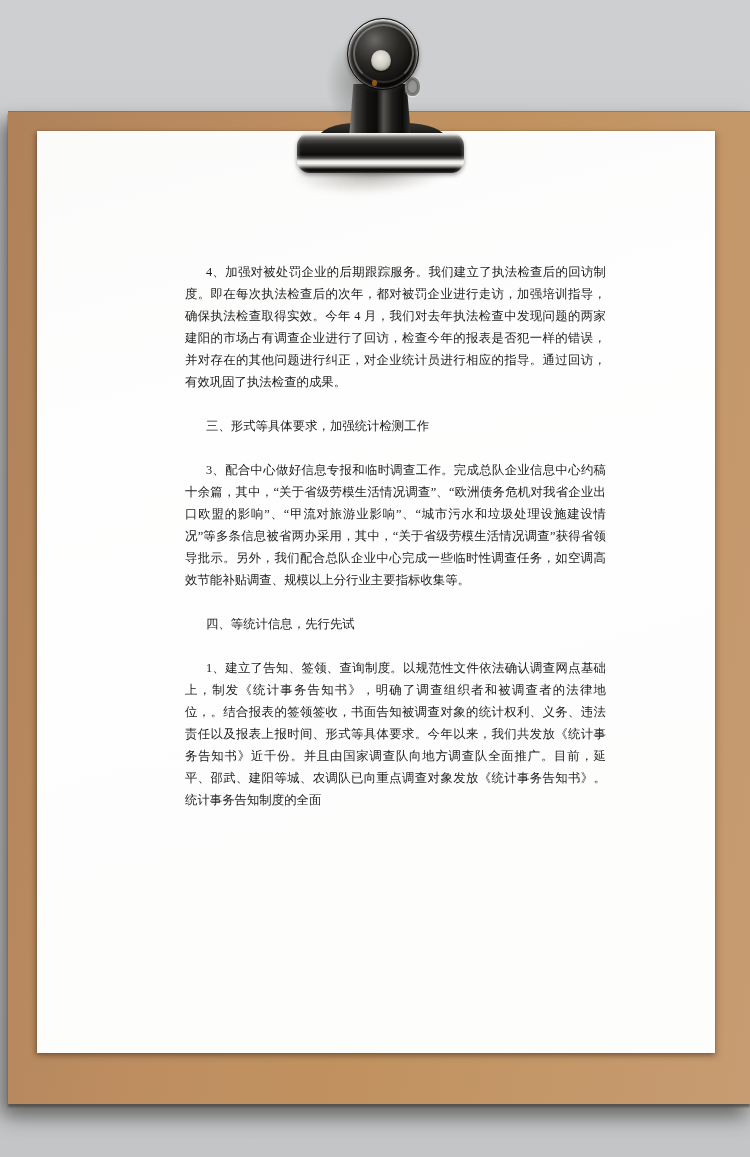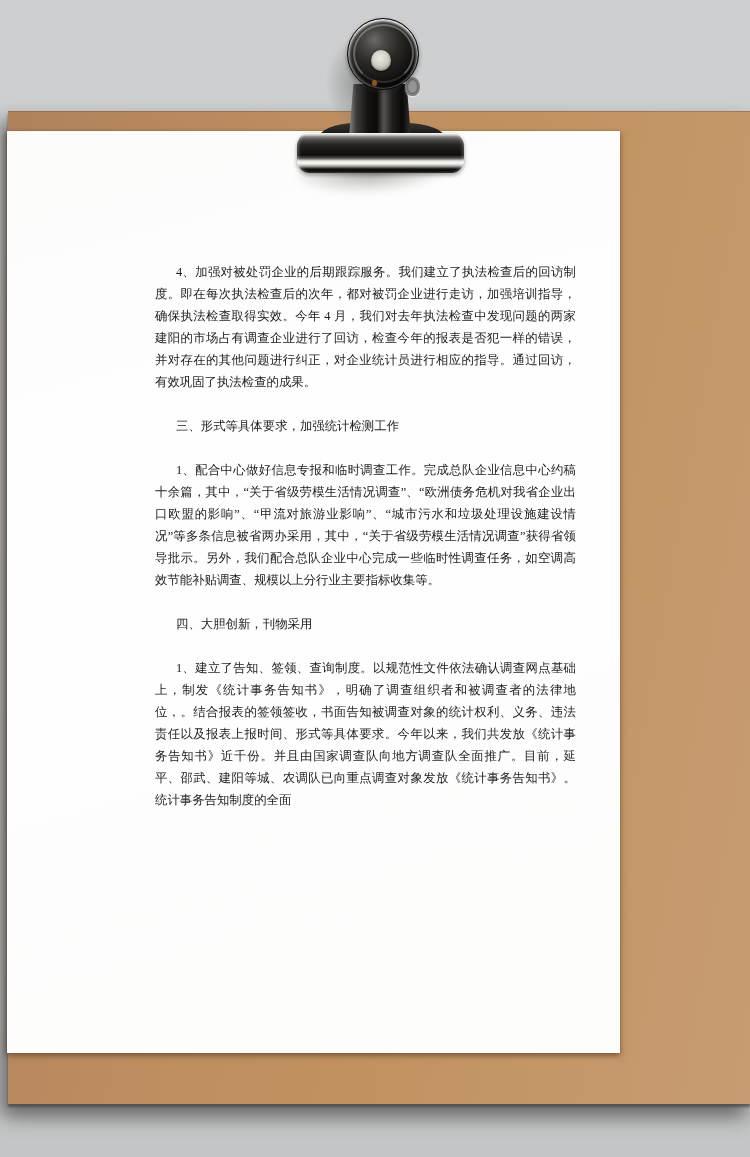--- a/index.html
+++ b/index.html
@@ -25,22 +25,22 @@
       -9px 10px 16px rgba(74, 72, 69, 0.55),
        0 14px 18px rgba(74, 72, 69, 0.40),
        0  3px  2px rgba(48, 44, 39, 0.60);
     border-top: 1px solid rgba(90, 62, 35, 0.35);
     z-index: 1;
   }
 
   
   .paper {
     position: absolute;
-    left: 7px; top: 131px;
-    width: 613px; height: 922px;
+    left: 37px; top: 131px;
+    width: 678px; height: 922px;
     background: linear-gradient(165deg, #fbfbfa 0%, #fefefe 30%, #fdfdfc 100%);
     box-shadow:
       -2px 2px 5px rgba(82, 56, 30, 0.45),
        2px 3px 6px rgba(82, 56, 30, 0.30),
        0 0 1px rgba(70, 50, 30, 0.50);
     z-index: 2;
   }
 
   
   .doc-text {
@@ -157,22 +157,22 @@
 <body>
 
 <div class="scene">
 
   <div class="board"></div>
 
   <div class="paper">
     <div class="doc-text">
       <div class="block para">4、加强对被处罚企业的后期跟踪服务。我们建立了执法检查后的回访制度。即在每次执法检查后的次年，都对被罚企业进行走访，加强培训指导，确保执法检查取得实效。今年 4 月，我们对去年执法检查中发现问题的两家建阳的市场占有调查企业进行了回访，检查今年的报表是否犯一样的错误，并对存在的其他问题进行纠正，对企业统计员进行相应的指导。通过回访，有效巩固了执法检查的成果。</div>
       <div class="block heading">三、形式等具体要求，加强统计检测工作</div>
-      <div class="block para">1、配合中心做好信息专报和临时调查工作。完成总队企业信息中心约稿十余篇，其中，“关于省级劳模生活情况调查”、“欧洲债务危机对我省企业出口欧盟的影响”、“甲流对旅游业影响”、“城市污水和垃圾处理设施建设情况”等多条信息被省两办采用，其中，“关于省级劳模生活情况调查”获得省领导批示。另外，我们配合总队企业中心完成一些临时性调查任务，如空调高效节能补贴调查、规模以上分行业主要指标收集等。</div>
-      <div class="block heading">四、大胆创新，刊物采用</div>
+      <div class="block para">3、配合中心做好信息专报和临时调查工作。完成总队企业信息中心约稿十余篇，其中，“关于省级劳模生活情况调查”、“欧洲债务危机对我省企业出口欧盟的影响”、“甲流对旅游业影响”、“城市污水和垃圾处理设施建设情况”等多条信息被省两办采用，其中，“关于省级劳模生活情况调查”获得省领导批示。另外，我们配合总队企业中心完成一些临时性调查任务，如空调高效节能补贴调查、规模以上分行业主要指标收集等。</div>
+      <div class="block heading">四、等统计信息，先行先试</div>
       <div class="block para">1、建立了告知、签领、查询制度。以规范性文件依法确认调查网点基础上，制发《统计事务告知书》，明确了调查组织者和被调查者的法律地位，。结合报表的签领签收，书面告知被调查对象的统计权利、义务、违法责任以及报表上报时间、形式等具体要求。今年以来，我们共发放《统计事务告知书》近千份。并且由国家调查队向地方调查队全面推广。目前，延平、邵武、建阳等城、农调队已向重点调查对象发放《统计事务告知书》。统计事务告知制度的全面</div>
     </div>
   </div>
 
   <div class="clip">
     <div class="clip-wall-shadow"></div>
     <div class="clip-paper-shadow"></div>
     <div class="clip-wing left"></div>
     <div class="clip-wing right"></div>
     <div class="clip-neck"></div>

